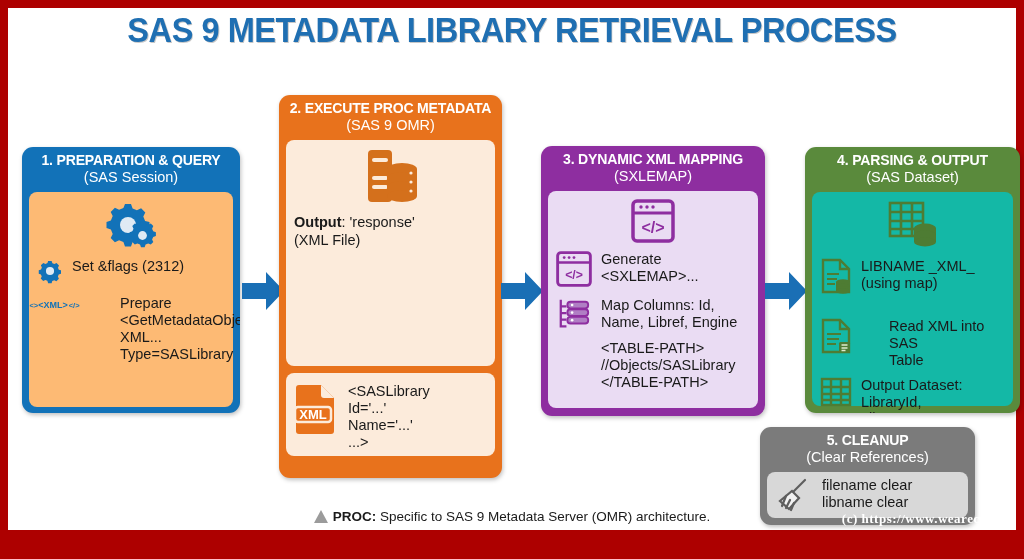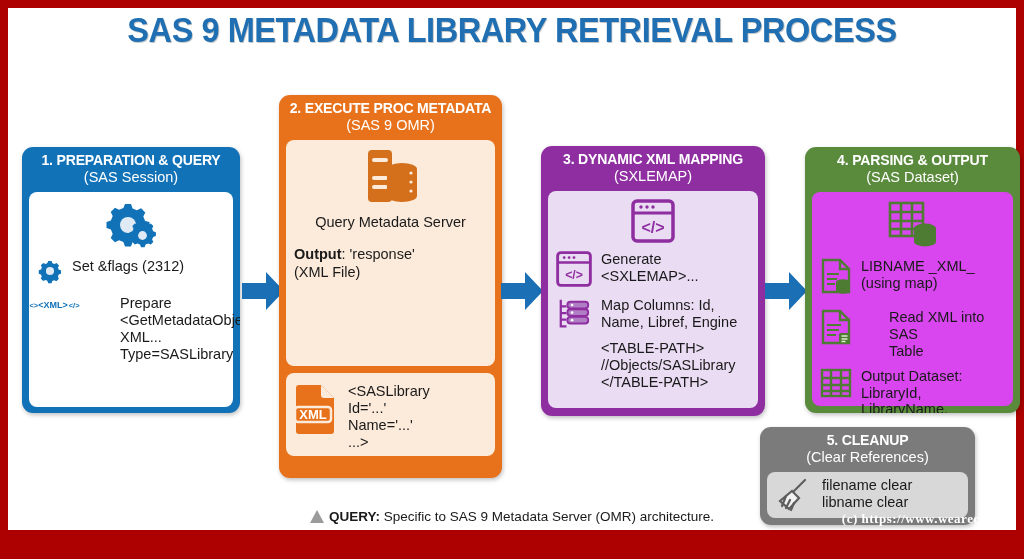--- a/index.html
+++ b/index.html
@@ -63,32 +63,32 @@
     margin-top: 1px;
   }
   .panel-body {
     margin: 0 7px 7px 7px;
     border-radius: 8px;
     padding: 8px 8px 9px 8px;
   }
 
   
   #p1 { left: 14px; top: 139px; width: 218px; height: 266px; background: #1272b8; }
-  #p1 .panel-body { background: #ffffff; height: 215px; }
+  #p1 .panel-body { background: #fdba74; height: 215px; }
   
   #p2 { left: 271px; top: 87px; width: 223px; height: 383px; background: #e8721c; }
   #p2 .panel-body { background: #fcebdb; }
   #p2 .body-a { height: 226px; }
   #p2 .body-b { margin-top: 6px; height: 83px; padding-top: 10px; }
   
   #p3 { left: 533px; top: 138px; width: 224px; height: 270px; background: #8e2ea0; }
   #p3 .panel-body { background: #eadcf3; height: 217px; }
   
   #p4 { left: 797px; top: 139px; width: 215px; height: 266px; background: #5a8a3c; }
-  #p4 .panel-body { background: #d946ef; height: 214px; }
+  #p4 .panel-body { background: #14b8a6; height: 214px; }
   
   #p5 { left: 752px; top: 419px; width: 215px; height: 98px; background: #7b7b7b; }
   #p5 .panel-body { background: #d8d8d8; height: 46px; padding: 5px 8px; }
 
   
   .row { display: flex; align-items: flex-start; gap: 9px; }
   .row + .row { margin-top: 10px; }
   .row .txt { font-size: 14.5px; color: #1a1a1a; line-height: 1.16; }
   .ico { flex: 0 0 auto; display: flex; align-items: center; justify-content: center; }
   .hero { display: flex; justify-content: center; margin-bottom: 8px; }
@@ -203,21 +203,20 @@
               <rect x="24" y="30" width="30" height="9"></rect>
               <ellipse cx="39" cy="39" rx="15" ry="6"></ellipse>
               <rect x="24" y="39" width="30" height="9"></rect>
               <ellipse cx="39" cy="48" rx="15" ry="6"></ellipse>
               <circle cx="48" cy="25" r="1.6" fill="#fcebdb"></circle>
               <circle cx="48" cy="34" r="1.6" fill="#fcebdb"></circle>
               <circle cx="48" cy="43" r="1.6" fill="#fcebdb"></circle>
             </g>
           </svg>
         </div>
-        <div class="center-cap">Query Metadata Server</div>
         <div class="kv">
           <b>Output</b><span>: </span><span style="white-space:pre-line">'response'
 (XML File)</span>
         </div>
       </div>
       <div class="panel-body body-b">
         <div class="row">
           <span class="ico">
             <svg width="45" height="52" viewBox="0 0 45 52">
               <path d="M5 2h22l13 13v33a3 3 0 0 1-3 3H5a3 3 0 0 1-3-3V5a3 3 0 0 1 3-3z" fill="#e8721c"></path>
@@ -347,21 +346,21 @@
                 <rect x="16" y="24" width="14" height="4.5"></rect>
                 <ellipse cx="23" cy="28.5" rx="7" ry="2.8"></ellipse>
                 <rect x="16" y="28.5" width="14" height="4.5"></rect>
                 <ellipse cx="23" cy="33" rx="7" ry="2.8"></ellipse>
               </g>
             </svg>
           </span>
           <span class="txt" style="white-space:pre-line">LIBNAME _XML_
 (using map)</span>
         </div>
-        <div class="row" style="margin-top:15px;gap:37px;">
+        <div class="row" style="margin-top:24px;gap:37px;">
           <span class="ico">
             <svg width="32" height="36" viewBox="0 0 32 36">
               <path d="M3 2h17l9 9v23H3z" fill="none" stroke="#4e7c33" stroke-width="2.4"></path>
               <path d="M20 2v9h9" fill="none" stroke="#4e7c33" stroke-width="2.4"></path>
               <g stroke="#4e7c33" stroke-width="2">
                 <line x1="7" y1="16" x2="21" y2="16"></line>
                 <line x1="7" y1="21" x2="19" y2="21"></line>
                 <line x1="7" y1="26" x2="16" y2="26"></line>
               </g>
               <rect x="19" y="24" width="11" height="11" rx="1.5" fill="#4e7c33"></rect>
@@ -418,19 +417,19 @@
 libname clear</span>
         </div>
       </div>
     </div>
 
     <div id="note">
       <span class="tri">
         <svg width="14" height="13" viewBox="0 0 14 13">
             <path d="M7 0 L14 13 H0 Z" fill="#9b9b9b"></path>
           </svg>
-      </span><span class="nb">QUERY:</span><span> Specific to SAS 9 Metadata Server (OMR) architecture.</span>
+      </span><span class="nb">PROC:</span><span> Specific to SAS 9 Metadata Server (OMR) architecture.</span>
     </div>
 
   </div>
 
   <div id="wm">(c) https://www.wearecas.eu</div>
 </div>
 
 </body></html>

